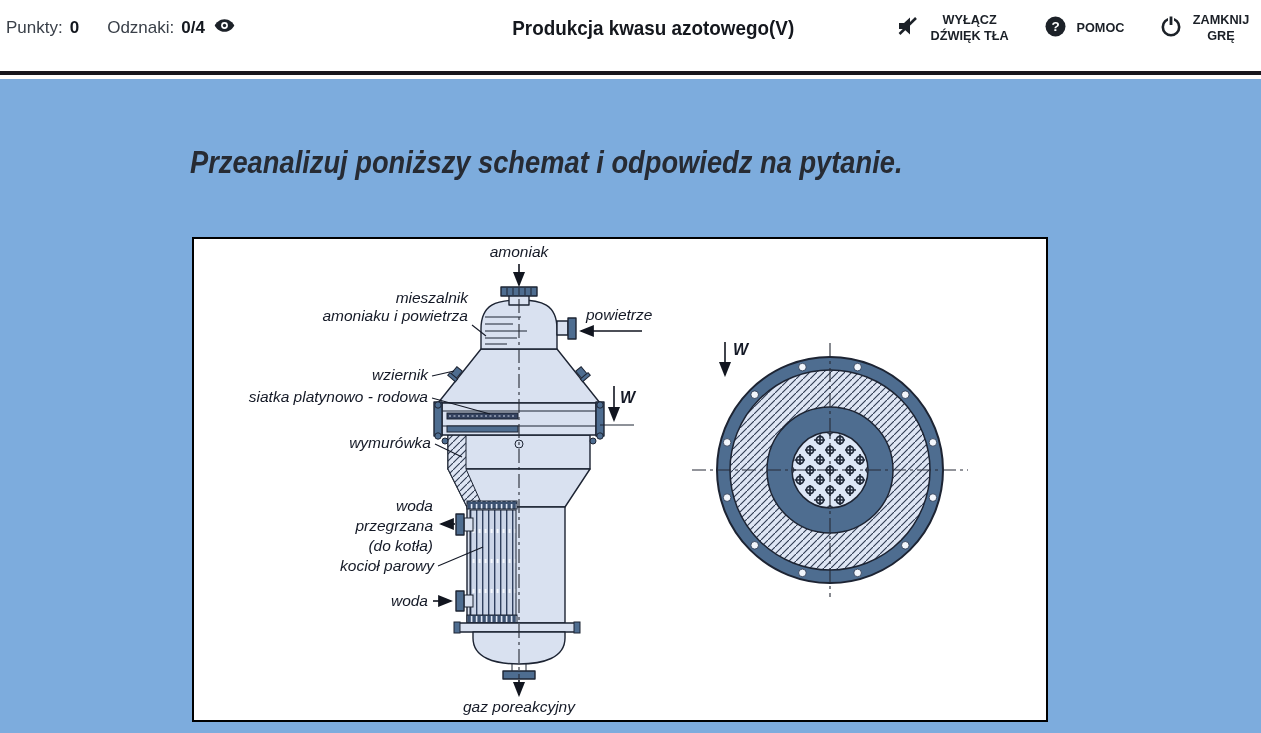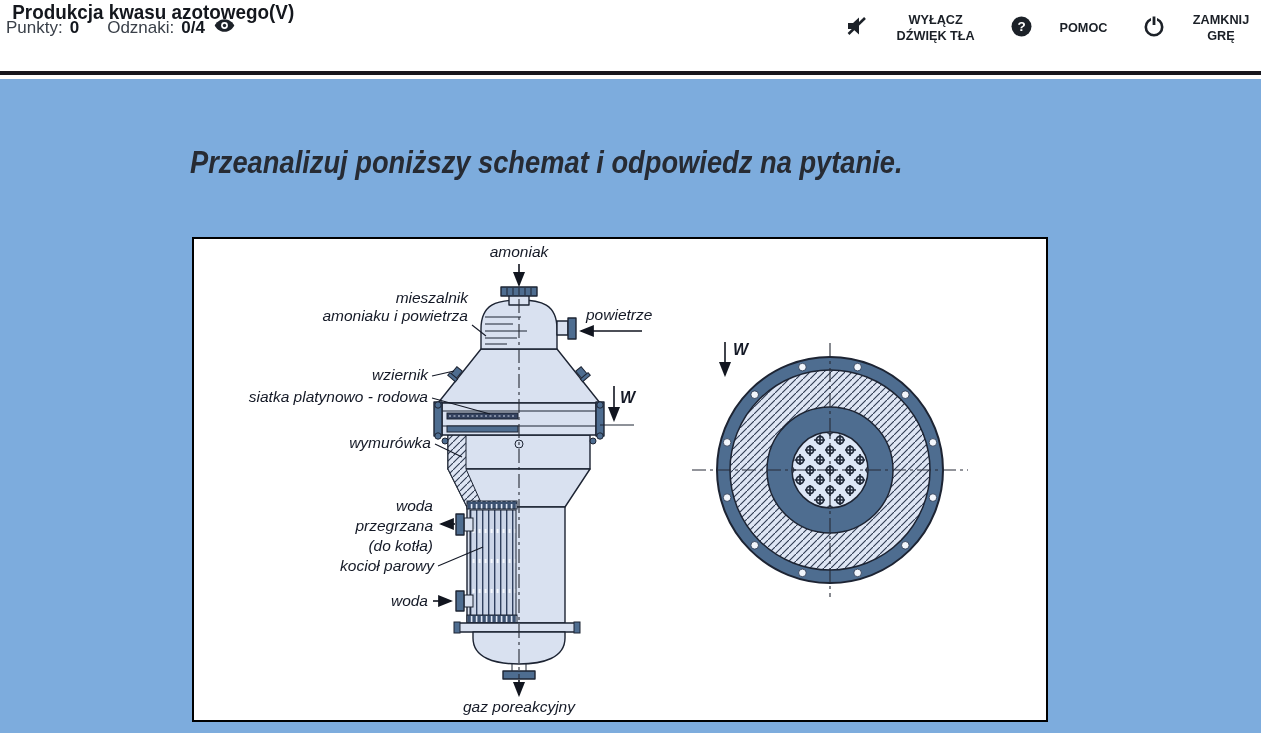--- a/index.html
+++ b/index.html
@@ -10,27 +10,27 @@
   
   .header{
     position:absolute;top:0;left:0;width:1261px;height:75px;
     background:#ffffff;border-bottom:4px solid #17171e;box-sizing:border-box;
   }
   .header-row{position:absolute;top:0;left:0;right:0;height:56px;display:flex;align-items:center;}
   .stats{display:flex;align-items:center;gap:28px;padding-left:6px;}
   .stat{display:flex;align-items:flex-start;gap:7px;font-size:17px;color:#3a4049;white-space:nowrap;}
   .stat .val{font-weight:bold;color:#14181f;}
   .eye-btn{display:flex;align-items:center;margin-left:2px;cursor:pointer;}
-  .title-wrap{position:absolute;left:0;right:0;top:0;text-align:left;pointer-events:none;}
+  .title-wrap{position:absolute;left:0;right:0;top:16px;text-align:center;pointer-events:none;padding-left:46px;}
   .title-wrap span{
     display:inline-block;font-size:20.5px;font-weight:bold;color:#14171d;
     transform:scaleX(.92);transform-origin:center;letter-spacing:0;
   }
   .hbuttons{position:absolute;right:10px;top:0;height:56px;display:flex;align-items:center;gap:34px;}
-  .hbtn{display:flex;align-items:center;gap:26px;cursor:pointer;}
+  .hbtn{display:flex;align-items:center;gap:9px;cursor:pointer;}
   .hbtn-label{
     font-weight:bold;font-size:13.5px;line-height:1.18;color:#1b2027;
     text-align:center;transform:scaleX(.94);transform-origin:center;white-space:nowrap;
   }
   
   .content{
     position:absolute;top:79px;left:0;width:1261px;height:654px;
     background:var(--background,#7dacdd);
     font-style:italic;
   }

